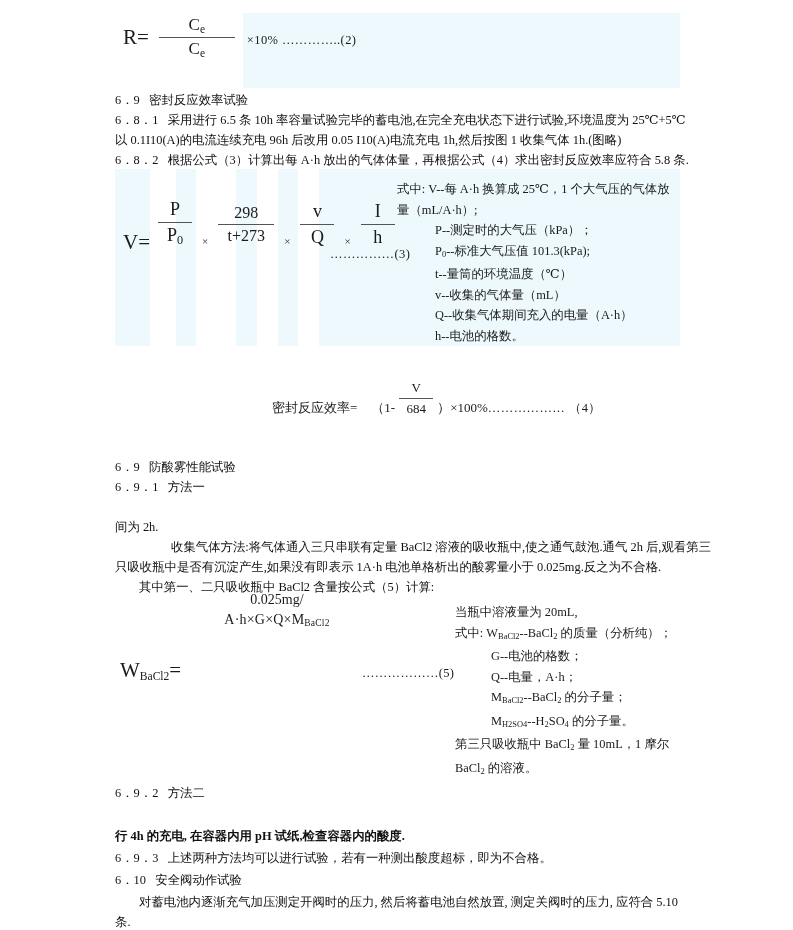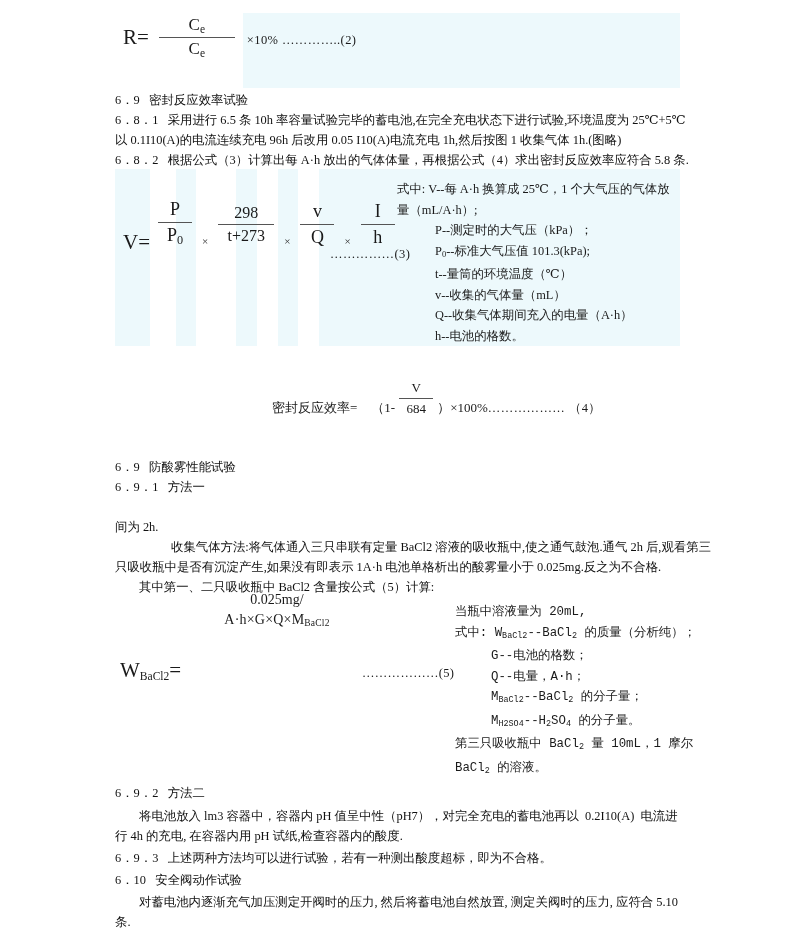--- a/index.html
+++ b/index.html
@@ -177,21 +177,21 @@
     letter-spacing: 0.3px;
   }
   #f5legend {
     position: absolute;
     left: 455px;
     top: 602px;
     width: 240px;
     font-size: 12.4px;
     line-height: 20.5px;
   }
-  #f5legend .ln { display: block; white-space: pre; font-family: Liberation Mono, monospace; }
+  #f5legend .ln { display: block; white-space: pre; }
   #f5legend .ind { padding-left: 36px; }
 </style>
 </head>
 <body>
 
 <div class="page">
 
   <div class="hl" style="left:243px; top:13px; width:437px; height:75px;"></div>
 
   <div id="formula2">
@@ -311,20 +311,19 @@
     <span class="ln">式中: W<sub>BaCl2</sub>--BaCl<sub>2</sub> 的质量（分析纯）；</span>
     <span class="ln ind">G--电池的格数；</span>
     <span class="ln ind">Q--电量，A·h；</span>
     <span class="ln ind">M<sub>BaCl2</sub>--BaCl<sub>2</sub> 的分子量；</span>
     <span class="ln ind">M<sub>H2SO4</sub>--H<sub>2</sub>SO<sub>4</sub> 的分子量。</span>
     <span class="ln">第三只吸收瓶中 BaCl<sub>2</sub> 量 10mL，1 摩尔</span>
     <span class="ln">BaCl<sub>2</sub> 的溶液。</span>
   </div>
 
   <div class="clause" style="left:115px; top:783px;">6．9．2   方法二</div>
-  <div class="clause" style="left:139px; top:806px;">将电池放入 lm3 容器中，容器内 pH 值呈中性（pH7），对完全充电的蓄电池再以  0.2I10(A)  电流进</div>
-  <div class="clause" style="left:115px; top:826px;">行 4h 的充电, 在容器内用 pH 试纸,检查容器内的酸度.</div>
+  <div class="clause" style="left:115px; top:826px;font-weight:bold;">行 4h 的充电, 在容器内用 pH 试纸,检查容器内的酸度.</div>
   <div class="clause" style="left:115px; top:848px;">6．9．3   上述两种方法均可以进行试验，若有一种测出酸度超标，即为不合格。</div>
   <div class="clause" style="left:115px; top:870px;">6．10   安全阀动作试验</div>
   <div class="clause" style="left:139px; top:892px;">对蓄电池内逐渐充气加压测定开阀时的压力, 然后将蓄电池自然放置, 测定关阀时的压力, 应符合 5.10</div>
   <div class="clause" style="left:115px; top:912px;">条.</div>
 
 </div>
 
 </body></html>

